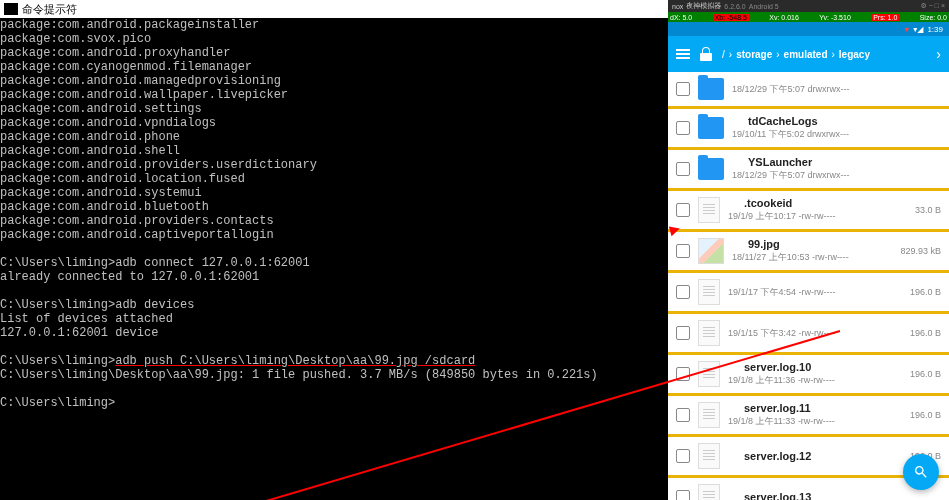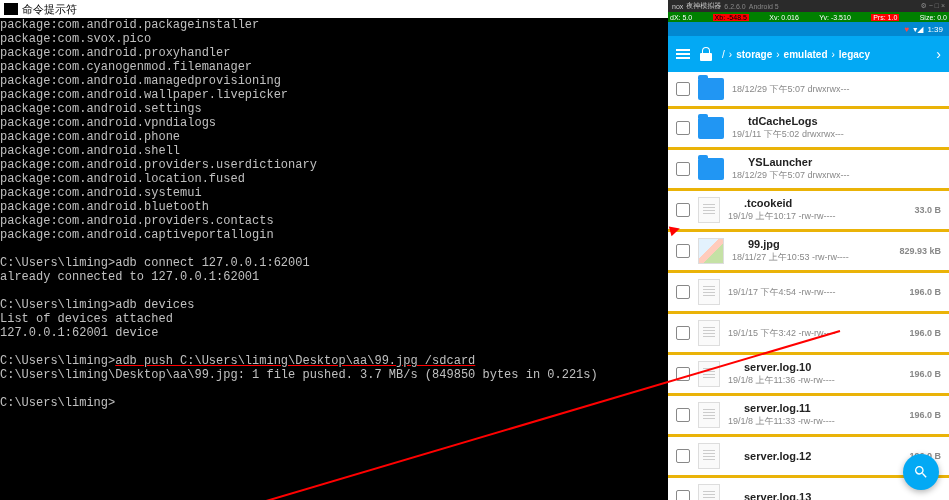--- a/index.html
+++ b/index.html
@@ -38,21 +38,21 @@
 .file-row { display: flex; align-items: center; padding: 6px 8px; border-bottom: 3px solid #eab308; gap: 8px; }
 .checkbox { width: 14px; height: 14px; border: 1.5px solid #888; border-radius: 2px; flex-shrink: 0; }
 .folder-icon { width: 26px; height: 22px; background: #2196f3; border-radius: 2px; position: relative; flex-shrink: 0; }
 .folder-icon::before { content: ''; position: absolute; top: -3px; left: 0; width: 10px; height: 4px; background: #2196f3; border-radius: 2px 2px 0 0; }
 .file-icon { width: 22px; height: 26px; background: #fafafa; border: 1px solid #ddd; position: relative; flex-shrink: 0; }
 .file-icon::after { content: ''; position: absolute; top: 6px; left: 4px; right: 4px; height: 1px; background: #ccc; box-shadow: 0 3px 0 #ccc, 0 6px 0 #ccc, 0 9px 0 #ccc; }
 .img-thumb { width: 26px; height: 26px; background: linear-gradient(135deg, #e3f2fd 40%, #ffccbc 40%, #ffccbc 60%, #c5e1a5 60%); border: 1px solid #ddd; flex-shrink: 0; }
 .file-info { flex: 1; min-width: 0; }
 .file-name { font-size: 11px; color: #222; font-weight: bold; margin-left: 16px; }
 .file-meta { font-size: 9px; color: #888; margin-top: 1px; }
-.file-size { font-size: 9px; color: #888; flex-shrink: 0; font-weight: bold; }
+.file-size { font-size: 9px; color: #888; flex-shrink: 0; }
 .fab { position: absolute; bottom: 10px; right: 10px; width: 36px; height: 36px; background: #03a9f4; border-radius: 50%; display: flex; align-items: center; justify-content: center; color: #fff; box-shadow: 0 2px 6px rgba(0,0,0,0.3); }
 .fab svg { width: 16px; height: 16px; fill: #fff; }
 </style>
 </head>
 <body>
 
 <div class="container">
   <div class="terminal-pane">
     <div class="terminal-title">
       <span class="cmd-icon"></span>
@@ -136,21 +136,21 @@
             <div class="file-name"></div>
             <div class="file-meta">18/12/29 下午5:07  drwxrwx---</div>
           </div>
           <div class="file-size"></div>
         </div>
         <div class="file-row">
           <div class="checkbox"></div>
           <div class="folder-icon"></div>
           <div class="file-info">
             <div class="file-name">tdCacheLogs</div>
-            <div class="file-meta">19/1/11 下午5:02  drwxrwx---</div>
+            <div class="file-meta">19/10/11 下午5:02  drwxrwx---</div>
           </div>
           <div class="file-size"></div>
         </div>
         <div class="file-row">
           <div class="checkbox"></div>
           <div class="folder-icon"></div>
           <div class="file-info">
             <div class="file-name">YSLauncher</div>
             <div class="file-meta">18/12/29 下午5:07  drwxrwx---</div>
           </div>

